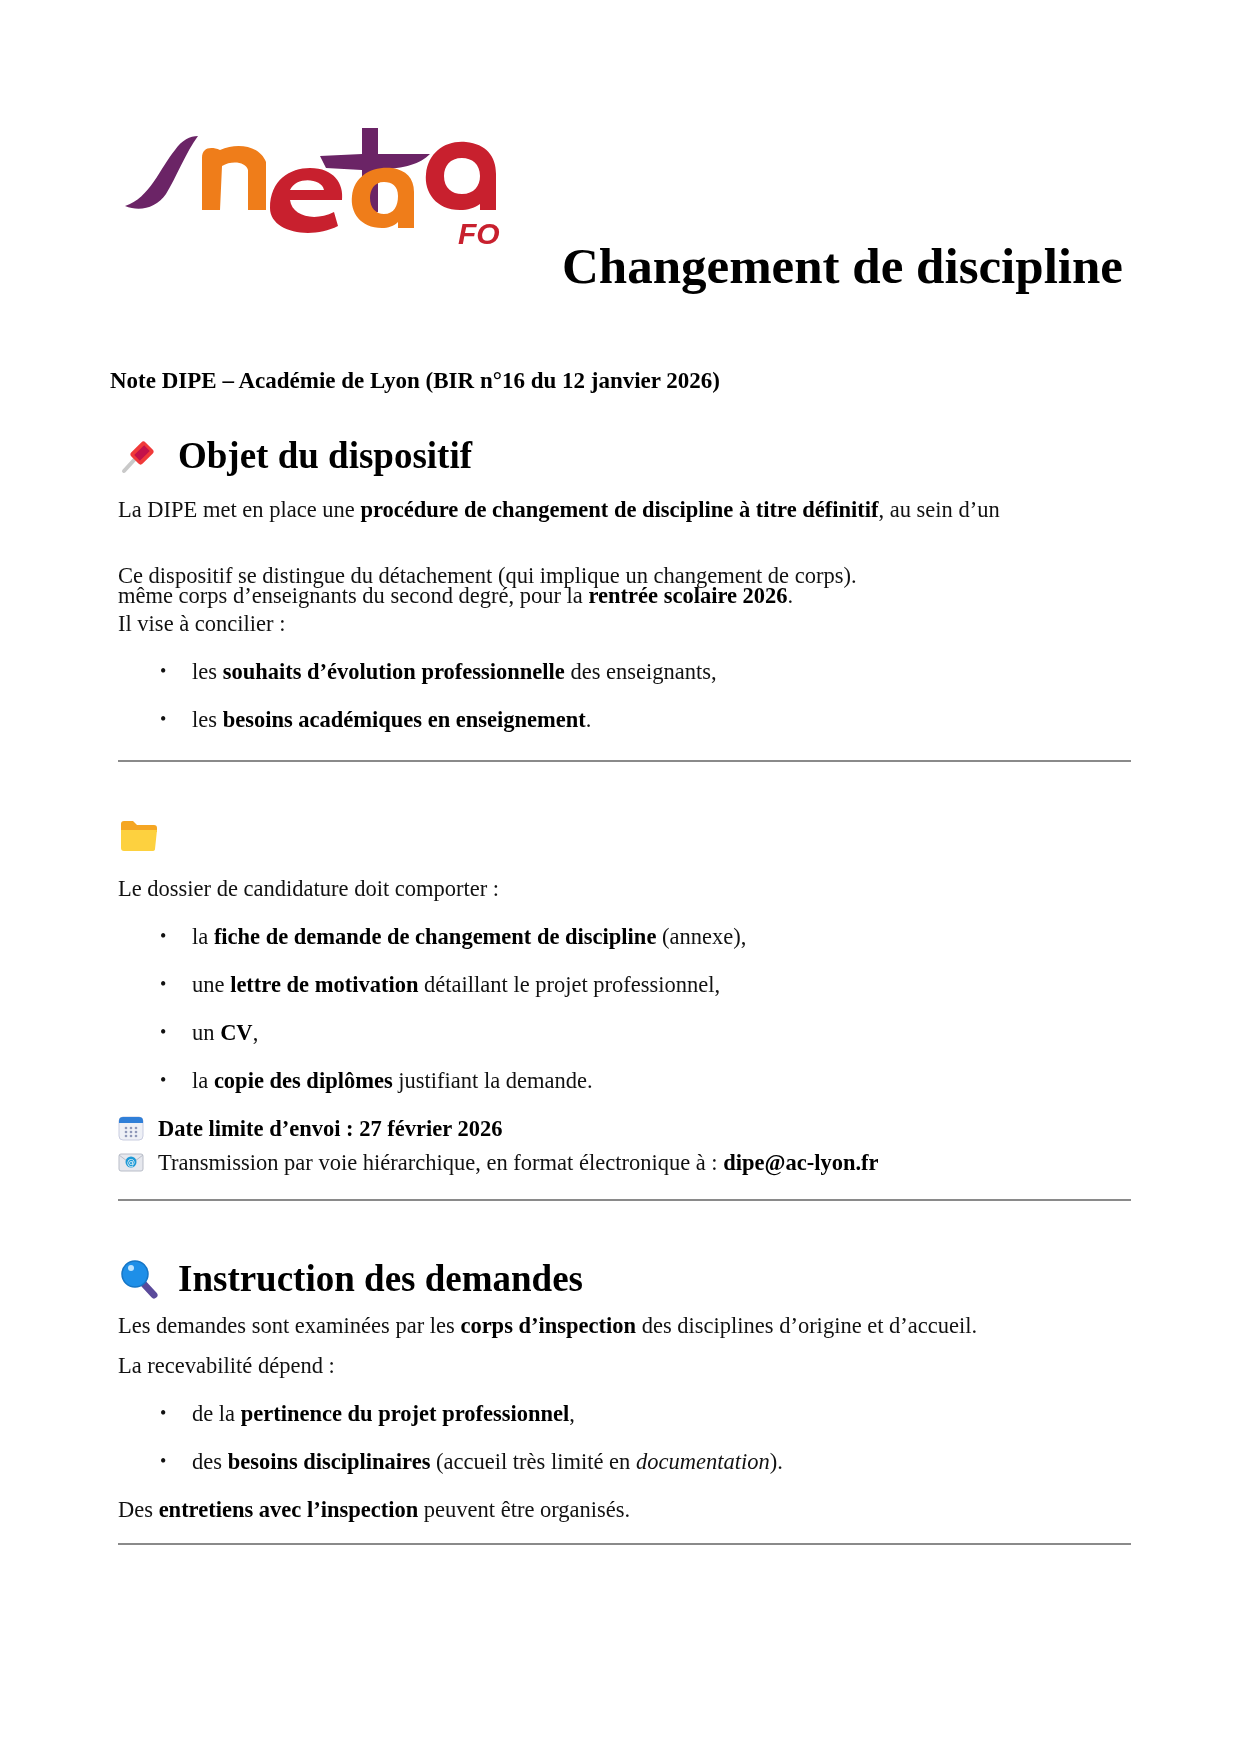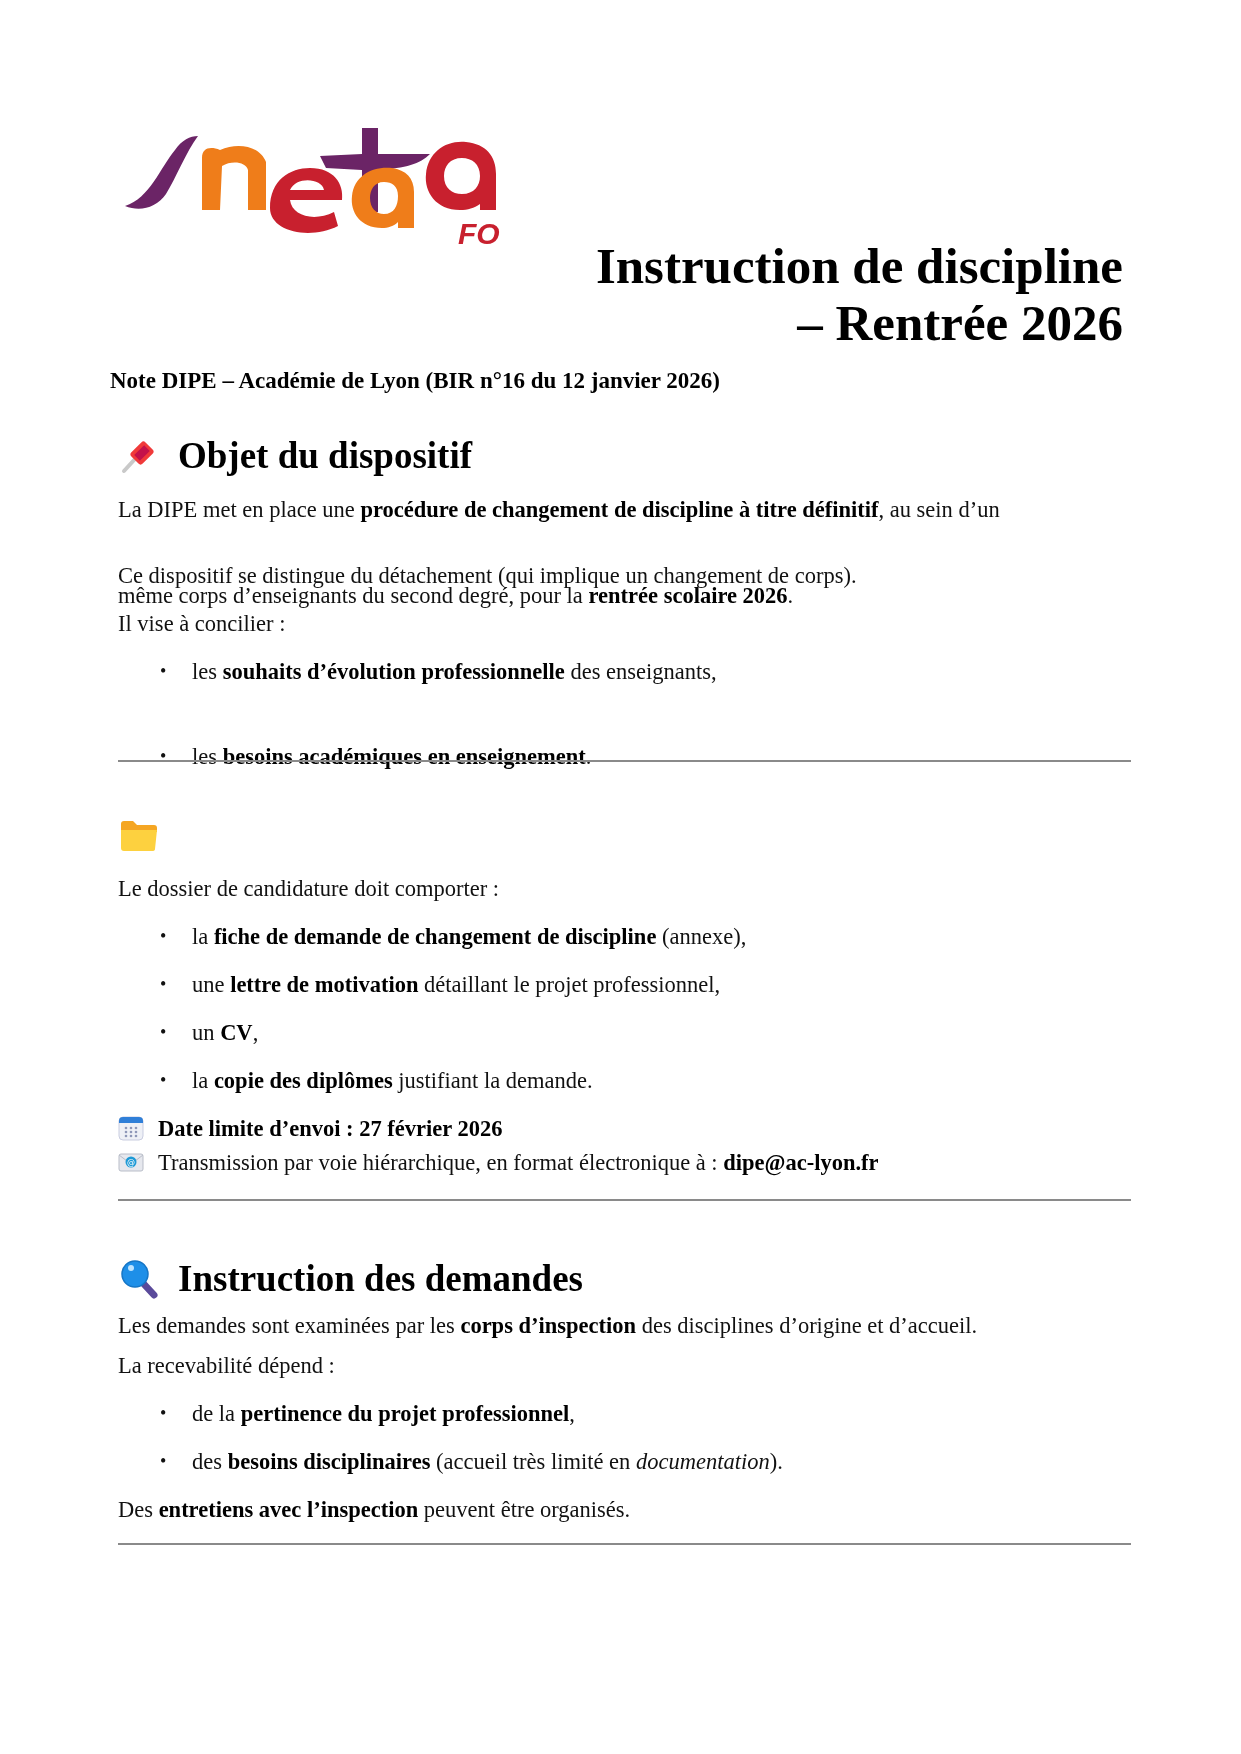--- a/index.html
+++ b/index.html
@@ -27,22 +27,21 @@
     <path d="M82 82 L82 30 C82 20 90 18 100 22 C118 14 140 18 146 34 L146 82 L128 82 L128 42 C126 34 112 32 102 38 L100 82 Z" fill="#ef7d1a"></path>
     <path d="M150 80 C150 52 170 40 190 40 C214 40 224 56 222 72 L170 72 C172 88 194 94 214 84 L218 98 C190 112 150 104 150 80 Z M170 62 L204 62 C202 50 176 48 170 62 Z" fill="#c8202e"></path>
     <path d="M200 28 L242 26 L242 0 L258 0 L258 26 L310 26 C300 36 286 40 258 42 L258 84 L242 84 L242 42 L206 40 Z" fill="#6b2466"></path>
     <path d="M262 100 C240 100 230 84 232 68 C234 48 252 38 272 40 C286 42 294 50 294 64 L294 100 L278 100 L278 94 C274 98 268 100 262 100 Z M264 86 C274 86 278 78 278 68 C278 58 272 54 264 54 C254 54 250 62 250 70 C250 80 256 86 264 86 Z" fill="#ef7d1a"></path>
     <path d="M340 82 C316 82 304 64 306 46 C308 24 326 12 346 14 C366 16 376 28 376 46 L376 82 L360 82 L360 76 C354 80 348 82 340 82 Z M342 66 C354 66 360 58 360 48 C360 36 352 30 342 30 C330 30 324 38 324 48 C324 60 332 66 342 66 Z" fill="#c8202e"></path>
     <text x="338" y="116" font-family="Liberation Sans, sans-serif" font-style="italic" font-weight="bold" font-size="30" fill="#c8202e">FO</text>
   </svg>
 </div>
 
 <div class="abs title">
-  <div>Instruction de discipline</div>
-  <div>– Rentrée 2026</div>
+  <div>Changement de discipline</div>
 </div>
 
 <div class="abs note">Note DIPE – Académie de Lyon (BIR n°16 du 12 janvier 2026)</div>
 
 <div class="abs h2" style="top:434px;">
   <span class="ico">
     <svg width="42" height="42" viewBox="0 0 42 42">
       <line x1="6" y1="36" x2="17" y2="24" stroke="#c9c9c9" stroke-width="4" stroke-linecap="round"></line>
       <rect x="16" y="8" width="16" height="20" rx="3" transform="rotate(45 24 18)" fill="#f03a3a"></rect>
       <rect x="20" y="11" width="8" height="14" transform="rotate(45 24 18)" fill="#c4124a"></rect>
@@ -54,21 +53,21 @@
   <span>La DIPE met en place une </span><b>procédure de changement de discipline à titre définitif</b><span>, au sein d’un</span>
 </div>
 <div class="abs p" style="top:554px;margin-top:25px;">
   <span>même corps d’enseignants du second degré, pour la </span><b>rentrée scolaire 2026</b><span>.</span>
 </div>
 <div class="abs p" style="top:559px;">Ce dispositif se distingue du détachement (qui implique un changement de corps).</div>
 <div class="abs p" style="top:607px;">Il vise à concilier :</div>
 <div class="abs li" style="top:655px;">
   <span class="bul">•</span><span>les </span><b>souhaits d’évolution professionnelle</b><span> des enseignants,</span>
 </div>
-<div class="abs li" style="top:703px;margin-top:37px;">
+<div class="abs li" style="top:703px;">
   <span class="bul">•</span><span>les </span><b>besoins académiques en enseignement</b><span>.</span>
 </div>
 <div class="abs rule" style="top:760px;"></div>
 
 <div class="abs h2" style="top:814px;">
   <span class="ico">
     <svg width="42" height="42" viewBox="0 0 42 42">
       <path d="M3 10 Q3 7 6 7 L15 7 L19 11 L36 11 Q39 11 39 14 L39 18 L3 18 Z" fill="#f5a623"></path>
       <path d="M3 16 L39 16 L37 35 Q37 37 34 37 L6 37 Q3 37 3 34 Z" fill="#fdd13f"></path>
     </svg>

